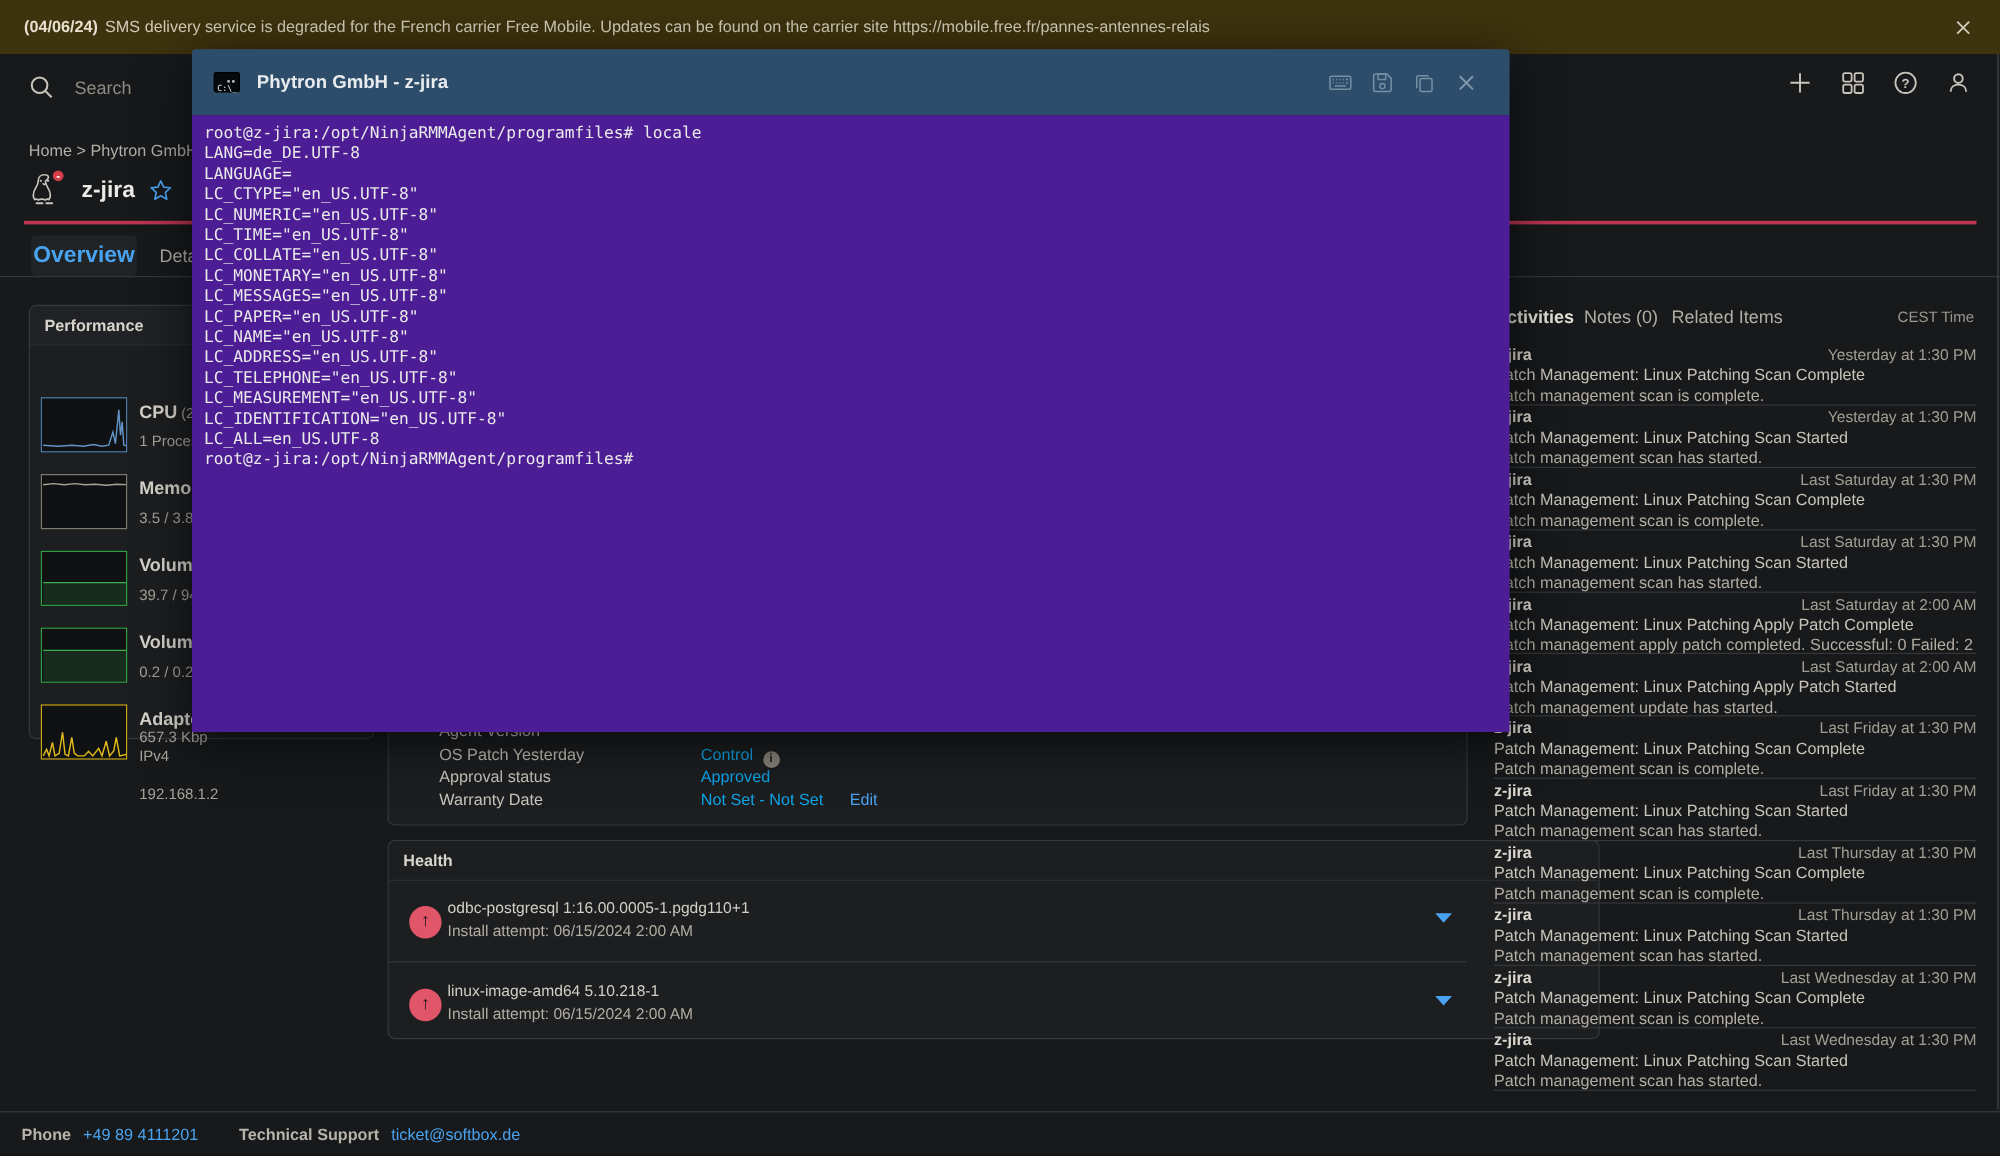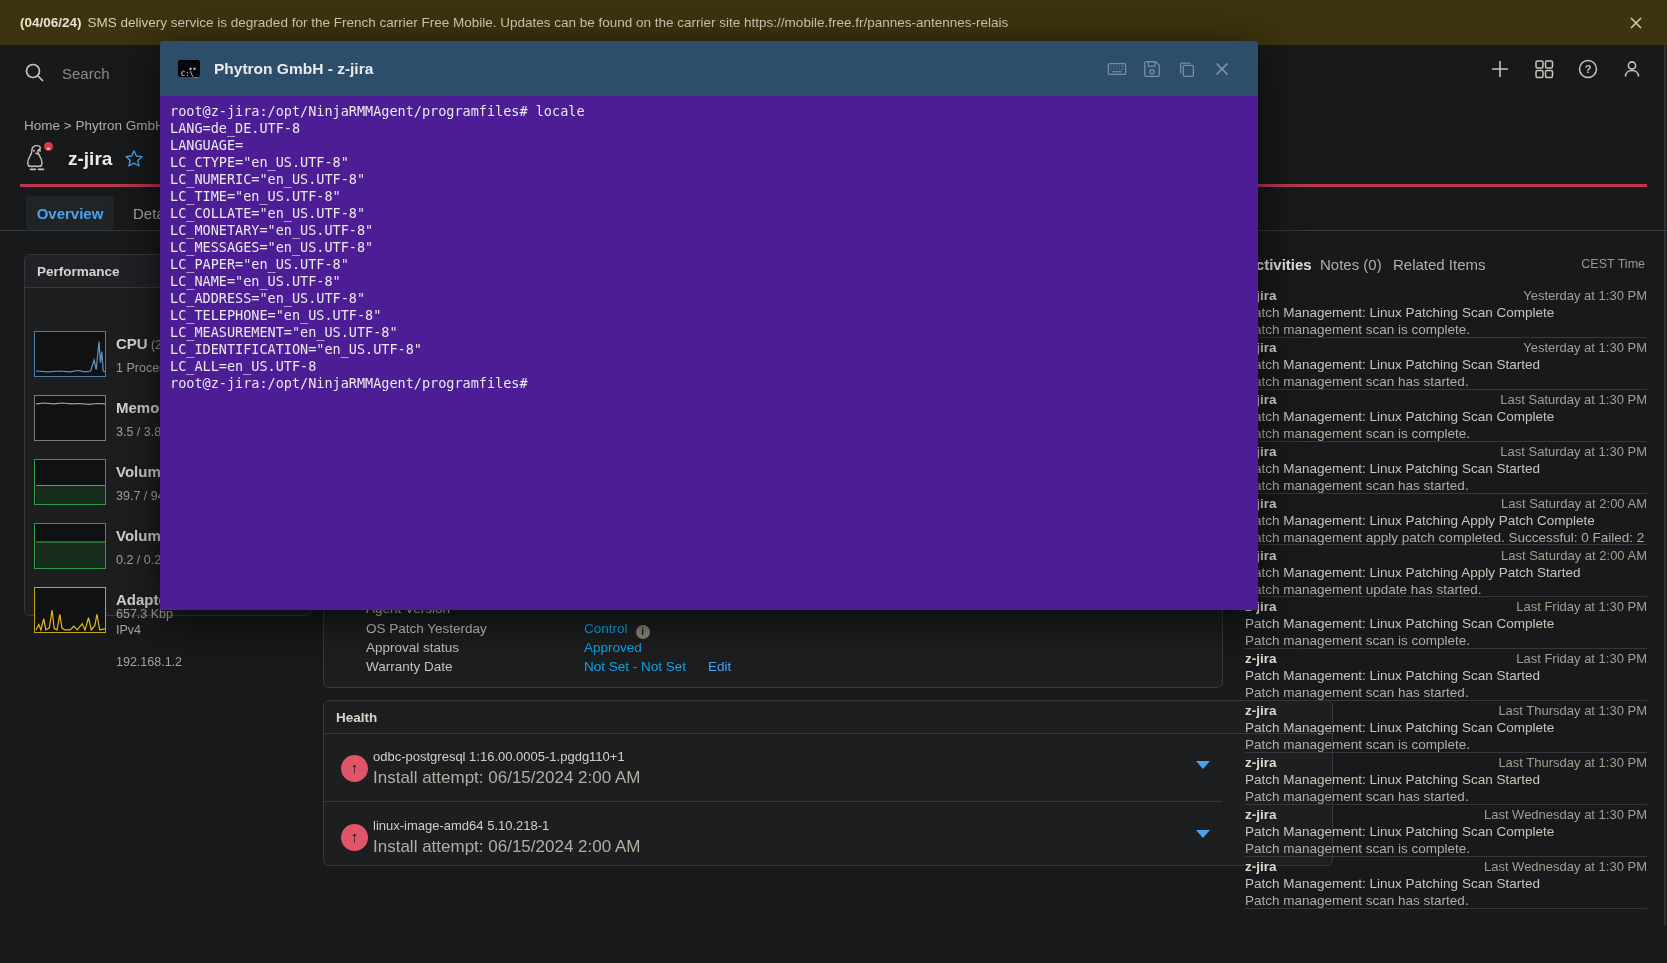--- a/index.html
+++ b/index.html
@@ -18,21 +18,21 @@
   .hdr-search .ph{font-size:15px;color:#8f8a82;}
   .hdr-icons{right:24px;top:58px;display:flex;gap:22px;align-items:center;}
   .hicon{width:22px;height:22px;}
 
   .breadcrumb{left:24px;top:118px;font-size:13.5px;color:#b3aea5;}
   .device-row{left:24px;top:143px;height:32px;display:flex;align-items:center;gap:12px;}
   .dev-name{font-size:19px;font-weight:600;color:#eceae5;}
   .badge{position:absolute;left:18px;top:-4px;width:13px;height:13px;border-radius:50%;background:#d33f49;border:2px solid #17191b;color:#fff;font-size:10px;line-height:11px;text-align:center;font-weight:700;}
   .statusline{left:20px;top:184px;width:1627px;height:3px;background:#bc3551;}
 
-  .tab-active{left:26px;top:196px;width:88px;height:34px;background:#212427;border-radius:4px;color:#4aa3f0;font-size:15px;font-weight:600;display:flex;align-items:center;justify-content:center;text-align:center;}
+  .tab-active{left:26px;top:196px;width:88px;height:34px;background:#212427;border-radius:4px;color:#4aa3f0;font-size:19px;font-weight:600;display:flex;align-items:center;justify-content:center;text-align:center;}
   .tab-2{left:133px;top:205px;font-size:15px;color:#b3aea5;}
   .tabs-border{left:0px;top:230px;width:1667px;height:1px;background:#35383b;}
 
   
   .card{background:#1c1e20;border:1px solid #36383b;border-radius:6px;}
   .card-hd{height:33px;border-bottom:1px solid #36383b;display:flex;align-items:center;padding:0 12px;font-size:13.5px;font-weight:600;color:#d8d4cc;background:#202225;border-radius:6px 6px 0 0;}
 
   
   .perf-card{left:24px;top:254px;width:288px;height:362px;}
   .perf-item{position:absolute;left:0;width:286px;height:62px;cursor:pointer;}
@@ -47,21 +47,21 @@
   .drow .lbl{display:inline-block;width:170px;color:#c9c4bb;}
   .drow .val{color:#0ea5e9;margin-left:48px;}
   .drow .act{color:#4aa3f0;margin-left:22px;cursor:pointer;}
   .info-i{display:inline-block;width:14px;height:14px;border-radius:50%;background:#8a857c;color:#1c1e20;font-size:10px;line-height:14px;text-align:center;font-weight:700;margin-left:8px;vertical-align:-2px;cursor:pointer;}
 
   .health-card{left:323px;top:700px;width:1010px;height:166px;}
   .health-item{position:absolute;left:0;width:898px;cursor:pointer;}
   .h-sep{border-top:1px solid #36383b;}
   .h-icon{position:absolute;left:17px;width:27px;height:27px;border-radius:50%;background:#e05568;color:#131315;font-size:15px;font-weight:700;text-align:center;line-height:26px;}
   .h-title{position:absolute;left:49px;font-size:13px;color:#d3cec5;white-space:nowrap;}
-  .h-sub{position:absolute;left:49px;font-size:17px;color:#b3ada3;white-space:nowrap;}
+  .h-sub{position:absolute;left:49px;font-size:13px;color:#b3ada3;white-space:nowrap;}
   .chev{position:absolute;left:872px;width:0;height:0;border-left:7px solid transparent;border-right:7px solid transparent;border-top:8px solid #4aa3f0;cursor:pointer;}
 
   
   .rtab{position:absolute;top:256px;font-size:15px;color:#b3aea5;cursor:pointer;}
   .rtab.on{color:#e4e0d8;font-weight:700;}
   .tz{position:absolute;top:257px;right:22px;font-size:12.5px;color:#9b968d;}
   .act-entry{position:absolute;left:1245px;width:402px;border-bottom:1px solid #35373a;}
   .act-row{position:absolute;left:0;top:2px;width:402px;display:flex;justify-content:space-between;}
   .act-name{font-size:13.5px;font-weight:700;color:#ddd8cf;}
   .act-time{font-size:13px;color:#a39e94;}
@@ -361,15 +361,22 @@
 LC_NAME="en_US.UTF-8"
 LC_ADDRESS="en_US.UTF-8"
 LC_TELEPHONE="en_US.UTF-8"
 LC_MEASUREMENT="en_US.UTF-8"
 LC_IDENTIFICATION="en_US.UTF-8"
 LC_ALL=en_US.UTF-8
 root@z-jira:/opt/NinjaRMMAgent/programfiles# </pre>
     </div>
   </div>
 
+  <div class="abs footer">
+    <span class="f-lbl">Phone</span>
+    <span class="f-link">+49 89 4111201</span>
+    <span class="f-gap"></span>
+    <span class="f-lbl">Technical Support</span>
+    <span class="f-link">ticket@softbox.de</span>
+  </div>
 
   <div class="abs vscroll"></div>
 </div>
 
 </body></html>

